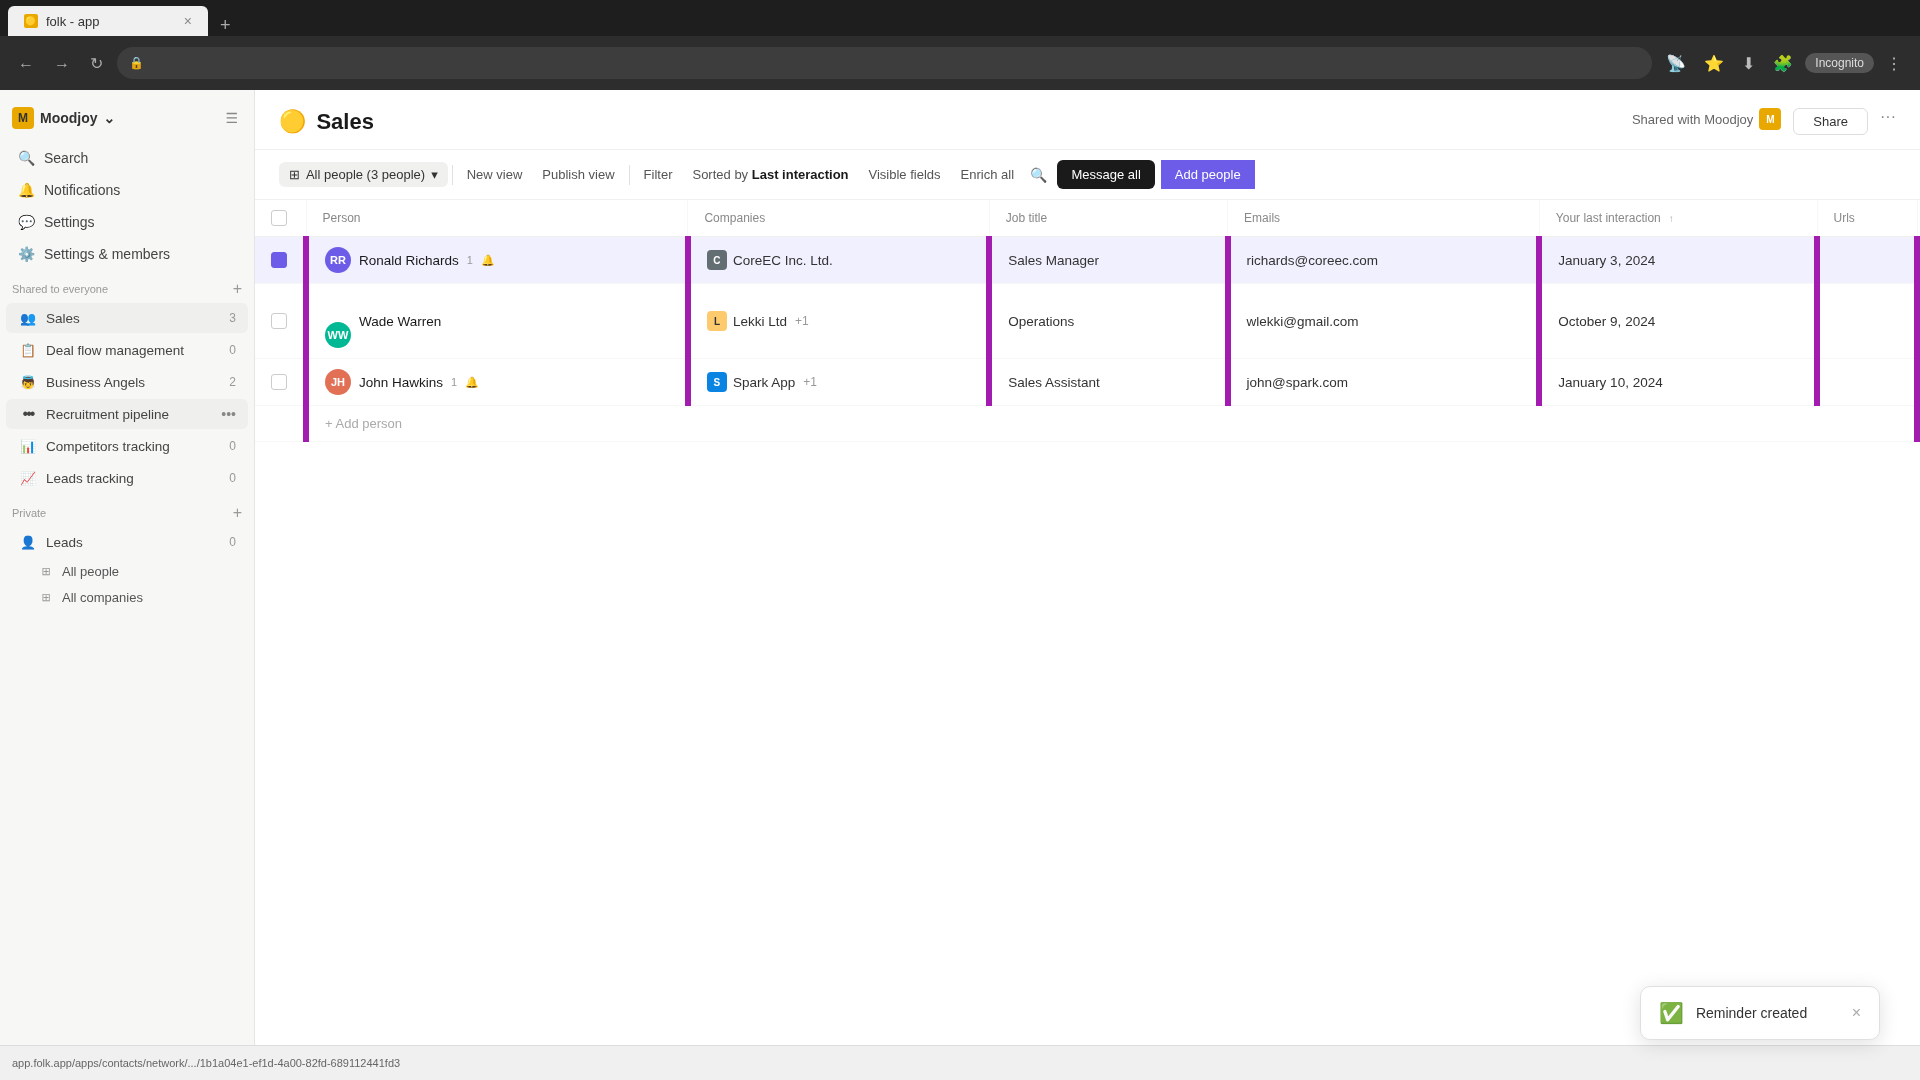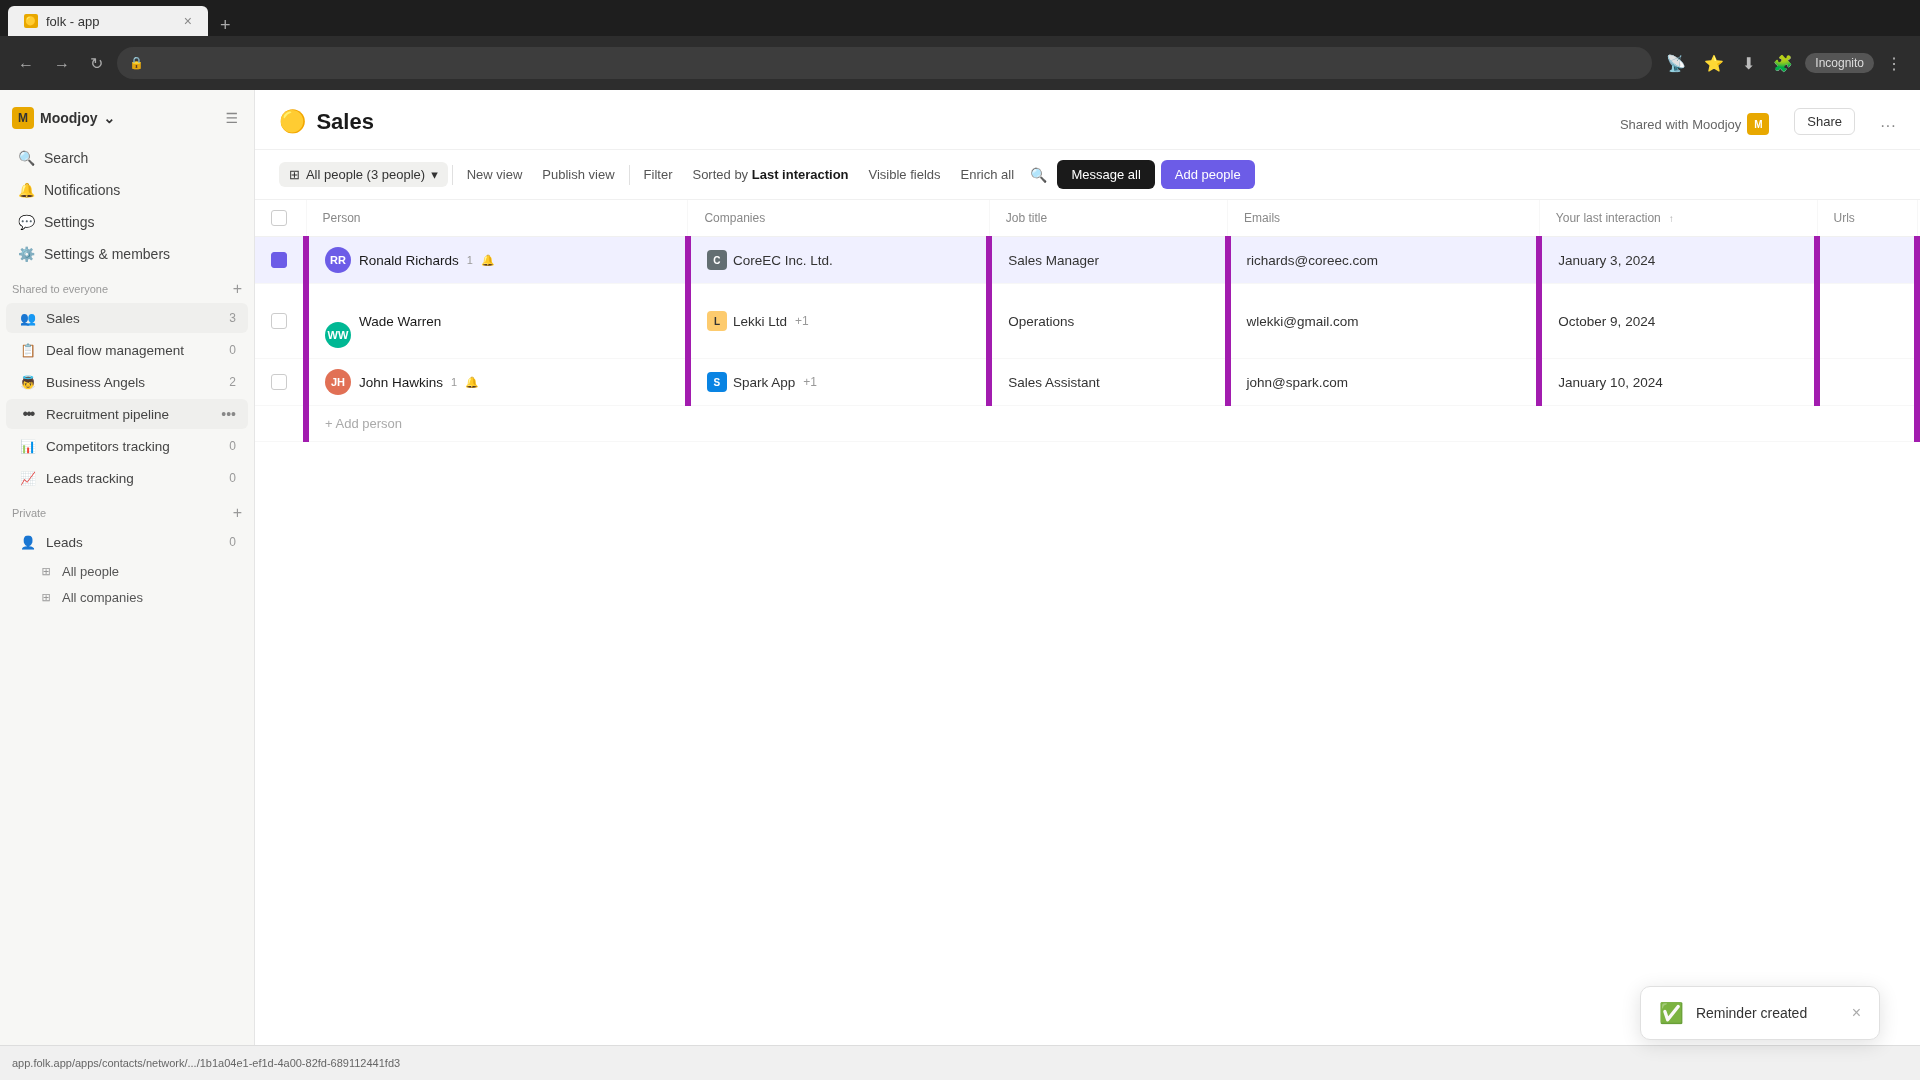--- a/index.html
+++ b/index.html
@@ -43,35 +43,35 @@
     .sidebar-group-item.hovered .more-btn { display: block; }
     .sidebar-sub-item { display: flex; align-items: center; gap: 8px; padding: 4px 12px 4px 32px; cursor: pointer; border-radius: 6px; margin: 1px 6px; font-size: 13px; color: #555; }
     .sidebar-sub-item .sub-icon { width: 16px; height: 16px; display: flex; align-items: center; justify-content: center; color: #999; font-size: 11px; }
 
     
     .main-content { flex: 1; display: flex; flex-direction: column; overflow: hidden; background: #fff; }
     .main-header { padding: 16px 24px 0; display: flex; align-items: center; justify-content: space-between; border-bottom: 1px solid #f0f0f0; padding-bottom: 0; }
     .page-title-row { display: flex; align-items: center; gap: 10px; }
     .page-title-icon { font-size: 22px; }
     .page-title { font-size: 22px; font-weight: 700; color: #1a1a1a; }
-    .header-actions { display: flex; align-items: flex-end; gap: 25px; }
+    .header-actions { display: flex; align-items: flex-start; gap: 12px; }
     .shared-with { display: flex; align-items: center; gap: 6px; font-size: 13px; color: #666; }
     .shared-avatar { width: 22px; height: 22px; background: #e8a800; border-radius: 4px; display: flex; align-items: center; justify-content: center; font-size: 10px; font-weight: 700; color: #fff; }
-    .share-btn { background: none; border: 1px solid #ddd; border-radius: 6px; padding: 5px 12px; font-size: 13px; cursor: pointer; color: #333; }
+    .share-btn { background: none; border: 1px solid #ddd; border-radius: 6px; padding: 5px 19px; font-size: 13px; cursor: pointer; color: #333; }
     .more-btn-header { background: none; border: none; cursor: pointer; color: #888; font-size: 16px; }
 
     
     .view-toolbar { display: flex; align-items: center; gap: 0; padding: 10px 24px; border-bottom: 1px solid #f0f0f0; }
     .view-selector { display: flex; align-items: center; gap: 6px; background: #f0f0ee; border-radius: 6px; padding: 5px 10px; font-size: 13px; color: #333; cursor: pointer; border: none; }
     .toolbar-sep { width: 1px; height: 20px; background: #e0e0e0; margin: 0 4px; }
     .toolbar-action-btn { background: none; border: none; padding: 6px 10px; font-size: 13px; color: #555; cursor: pointer; border-radius: 6px; white-space: nowrap; }
     .sort-highlight { font-weight: 600; color: #1a1a1a; }
     .search-icon-btn { background: none; border: none; cursor: pointer; color: #666; font-size: 14px; padding: 6px; }
     .message-all-btn { background: #1a1a1a; color: #fff; border: none; border-radius: 6px; padding: 7px 14px; font-size: 13px; cursor: pointer; margin-left: 4px; }
-    .add-people-btn { background: #6c5ce7; color: #fff; border: none; border-radius: 6px; padding: 7px 14px; font-size: 13px; cursor: pointer; margin-left: 6px; }
+    .add-people-btn { background: #6c5ce7; color: #fff; border: none; border-radius: 0; padding: 7px 14px; font-size: 13px; cursor: pointer; margin-left: 6px; }
 
     
     .table-container { flex: 1; overflow: auto; }
     .contacts-table { width: 100%; border-collapse: collapse; }
     .contacts-table thead tr { border-bottom: 1px solid #f0f0f0; }
     .contacts-table th { padding: 10px 16px; text-align: left; font-size: 12px; font-weight: 500; color: #888; background: #fff; white-space: nowrap; border-right: 1px solid #f7f7f7; }
     .contacts-table th:first-child { width: 40px; }
     .contacts-table td { padding: 10px 16px; font-size: 13.5px; color: #333; border-bottom: 1px solid #f7f7f7; border-right: 6px solid #a21caf; vertical-align: middle; }
     .contacts-table tr.selected { background: #f0f0ff; }
     .checkbox { width: 16px; height: 16px; border: 1.5px solid #ccc; border-radius: 3px; cursor: pointer; }

